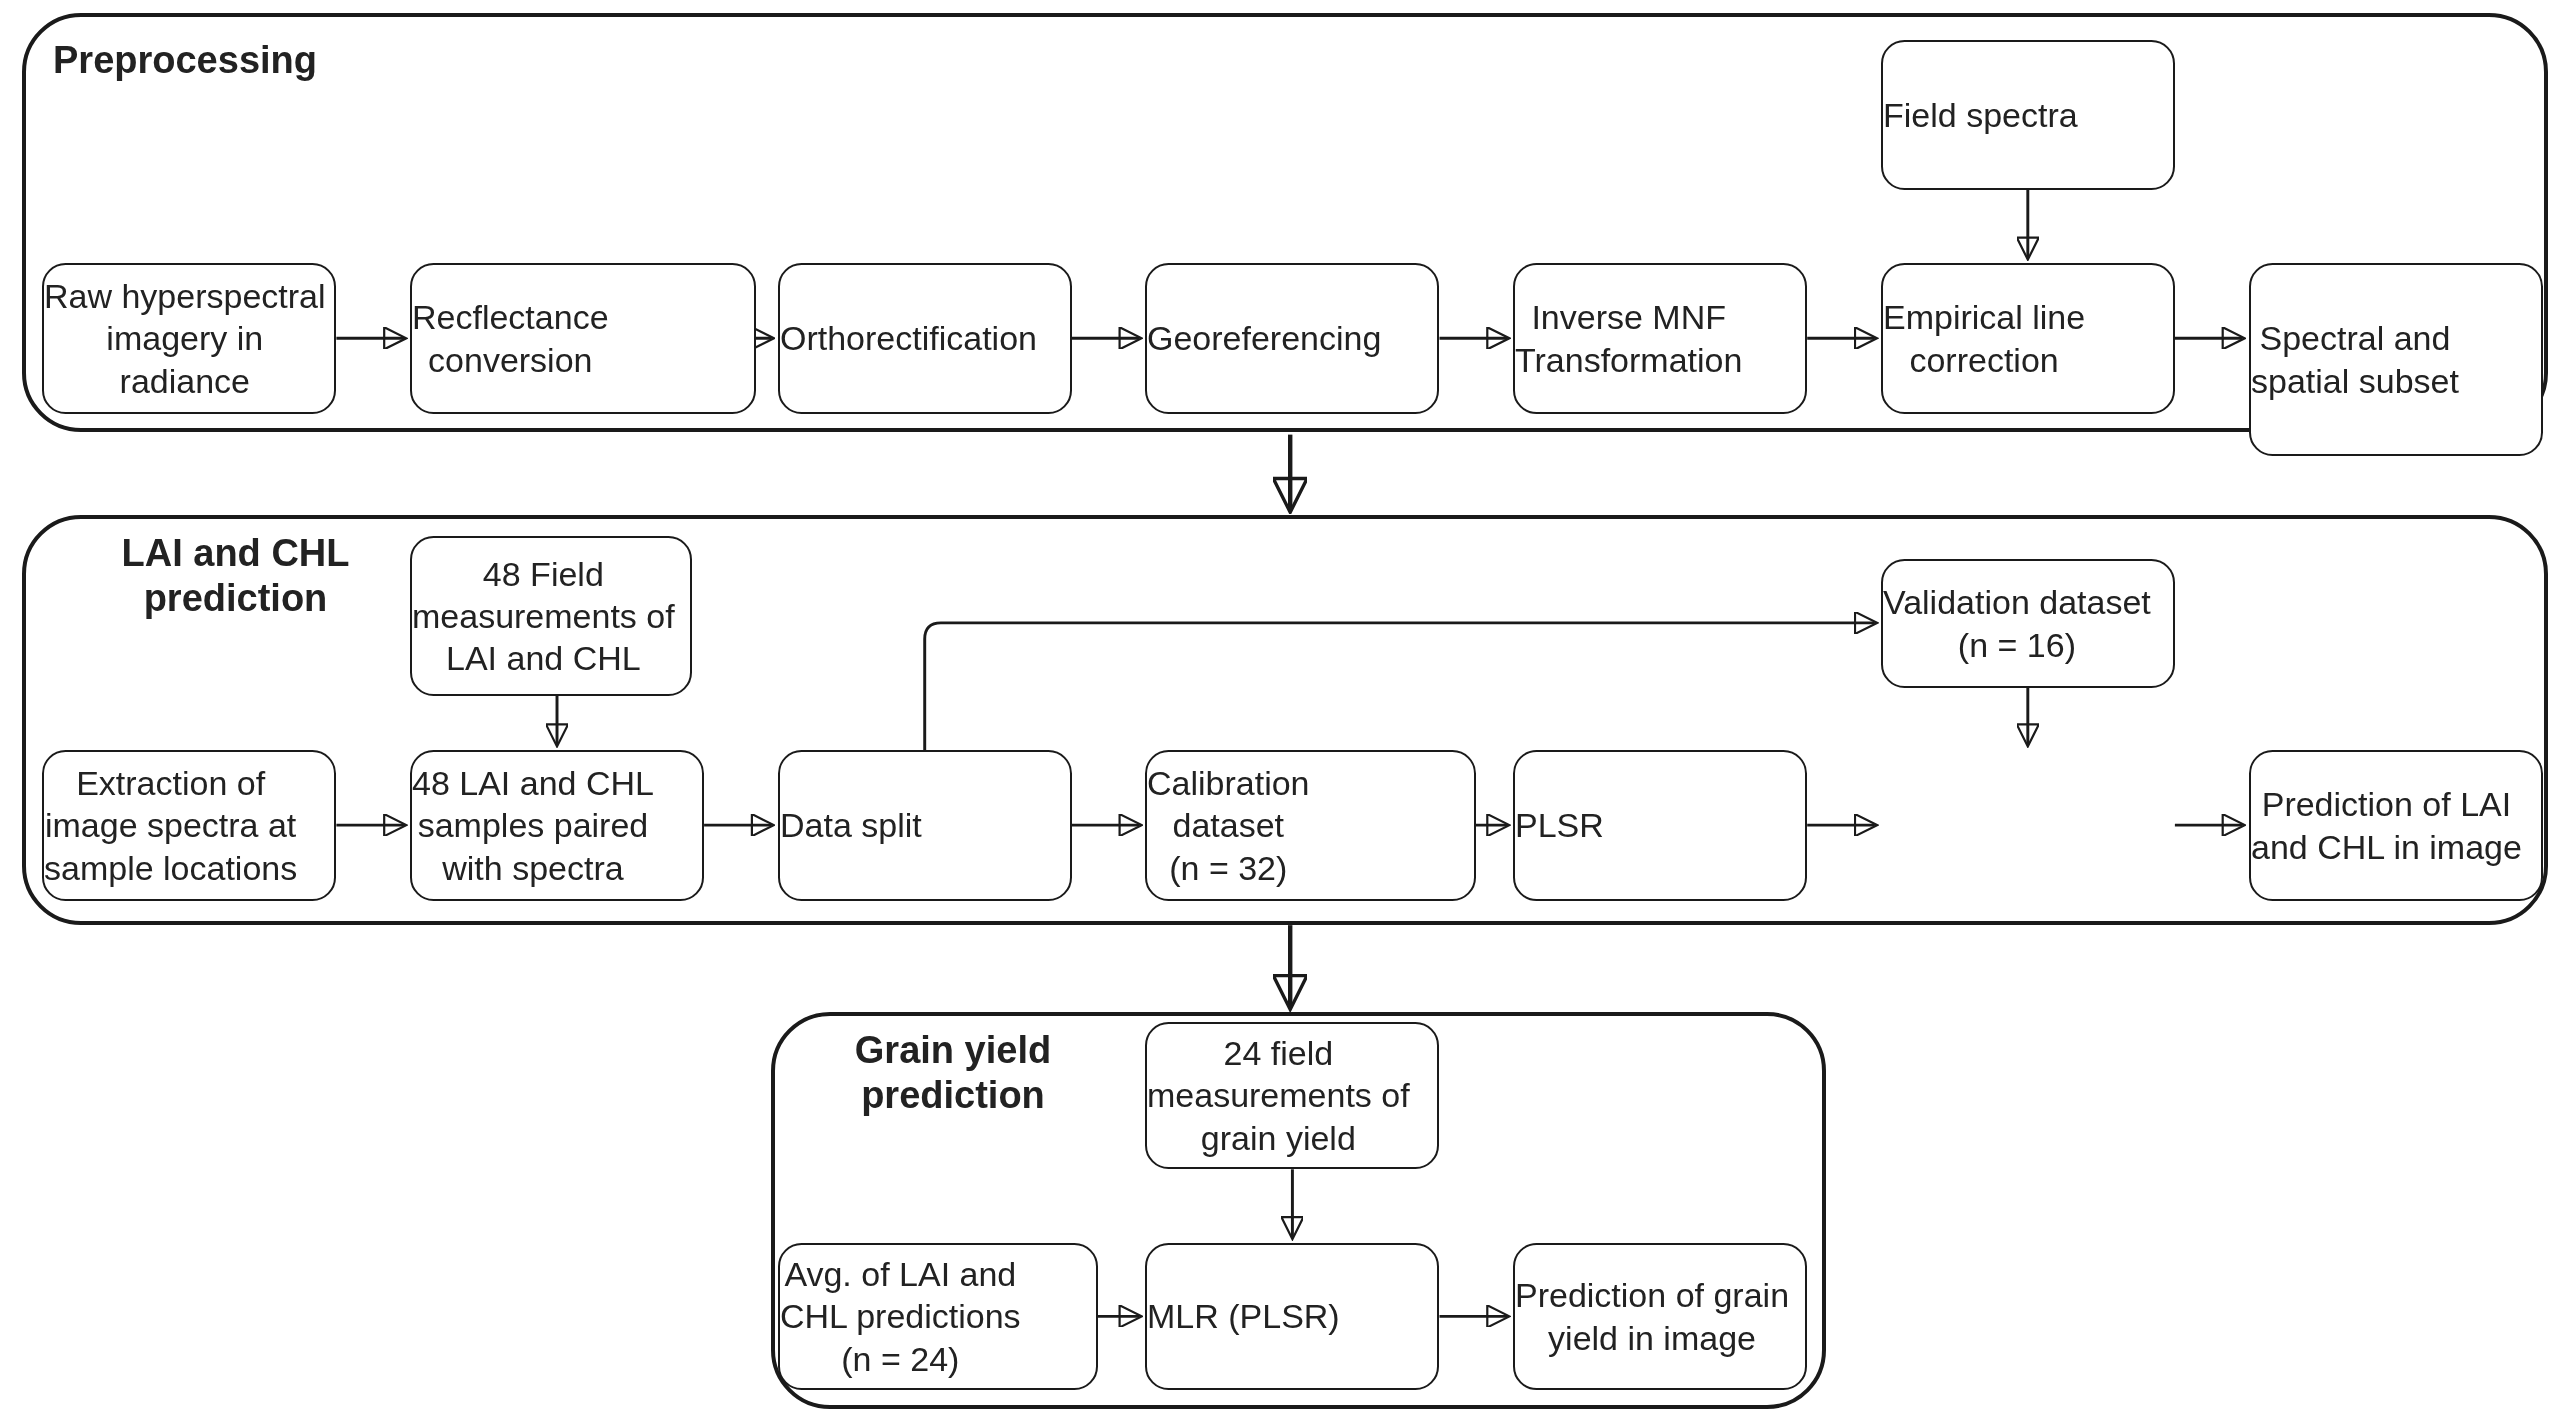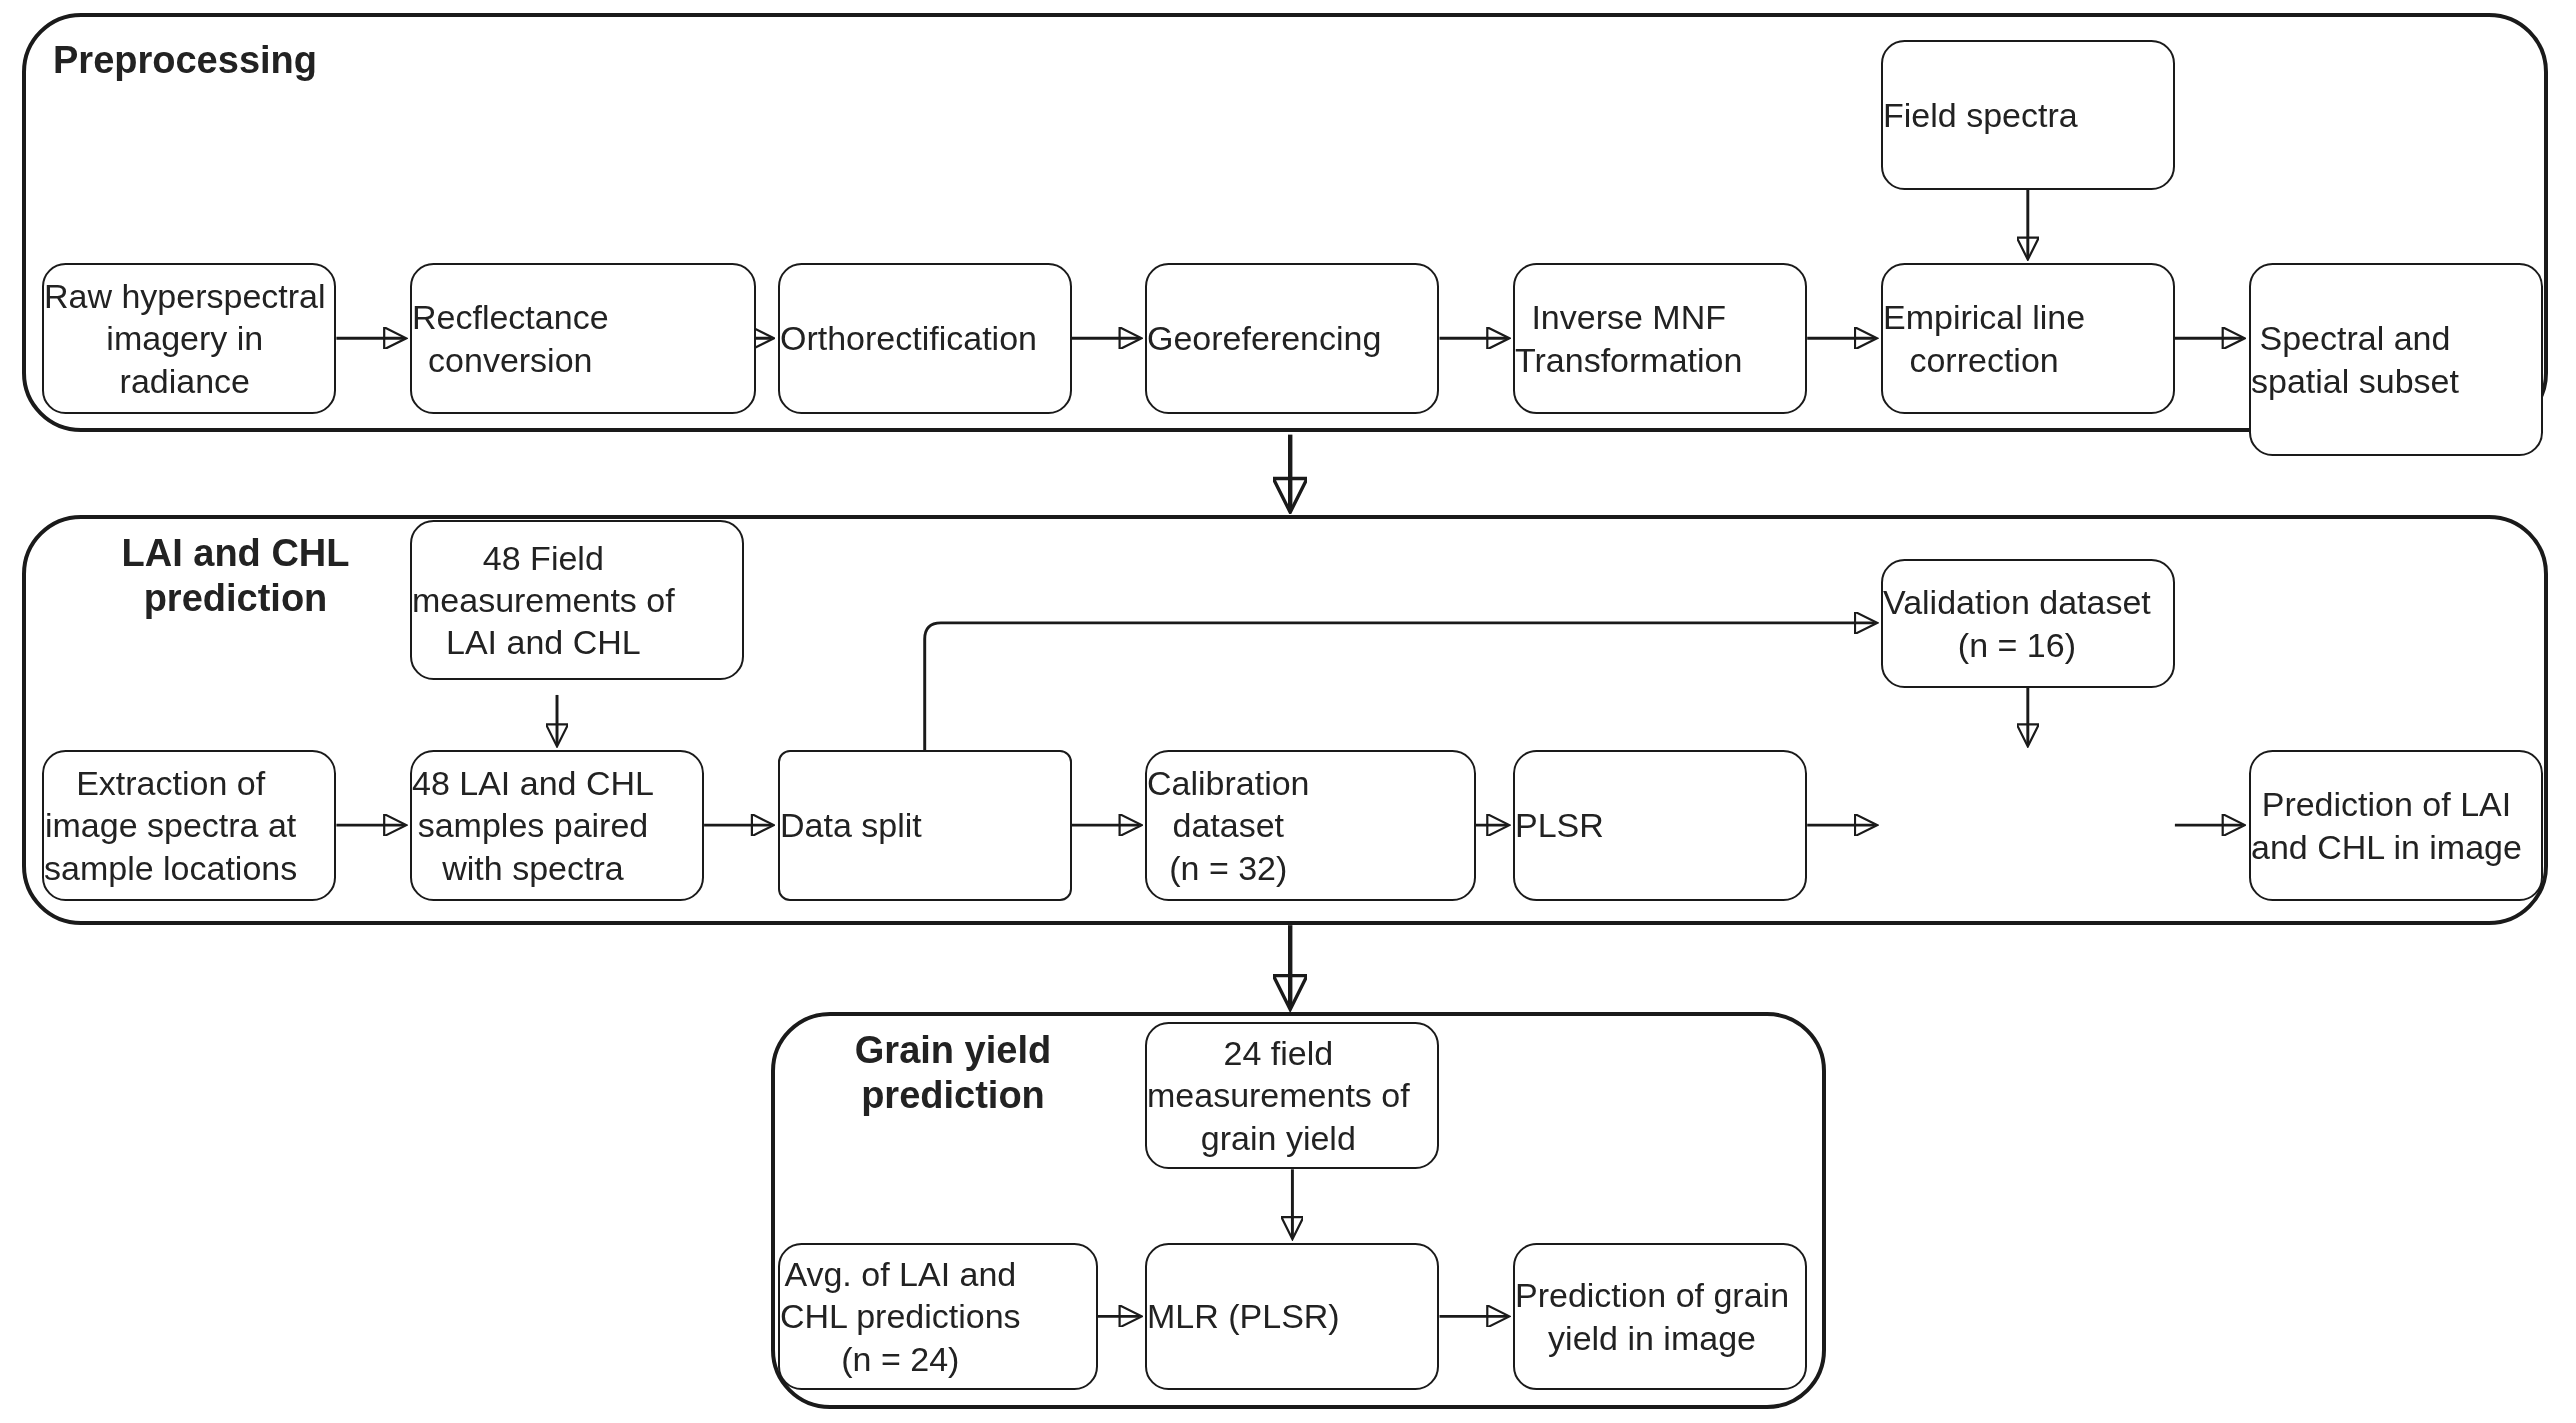--- a/index.html
+++ b/index.html
@@ -141,36 +141,36 @@
 correction</span>
   </div>
   <div class="node" style="left:2249px;top:263px;width:294px;height:193px;">
     <span class="node-label">Spectral and
 spatial subset</span>
   </div>
   <div class="node" style="left:1881px;top:40px;width:294px;height:150px;">
     <span class="node-label">Field spectra</span>
   </div>
 
-  <div class="node" style="left:410px;top:520px;width:334px;height:160px;">
+  <div class="node" style="left:410px;top:536px;width:282px;height:160px;">
     <span class="node-label">48 Field
 measurements of
 LAI and CHL</span>
   </div>
   <div class="node" style="left:42px;top:750px;width:294px;height:151px;">
     <span class="node-label">Extraction of
 image spectra at
 sample locations</span>
   </div>
   <div class="node" style="left:410px;top:750px;width:294px;height:151px;">
     <span class="node-label">48 LAI and CHL
 samples paired
 with spectra</span>
   </div>
-  <div class="node" style="left:778px;top:750px;width:294px;height:151px;border-radius:12px;">
+  <div class="node" style="left:778px;top:750px;width:294px;height:151px;">
     <span class="node-label">Data split</span>
   </div>
   <div class="node" style="left:1145px;top:750px;width:331px;height:151px;">
     <span class="node-label">Calibration
 dataset
 (n = 32)</span>
   </div>
   <div class="node" style="left:1513px;top:750px;width:294px;height:151px;">
     <span class="node-label">PLSR</span>
   </div>

